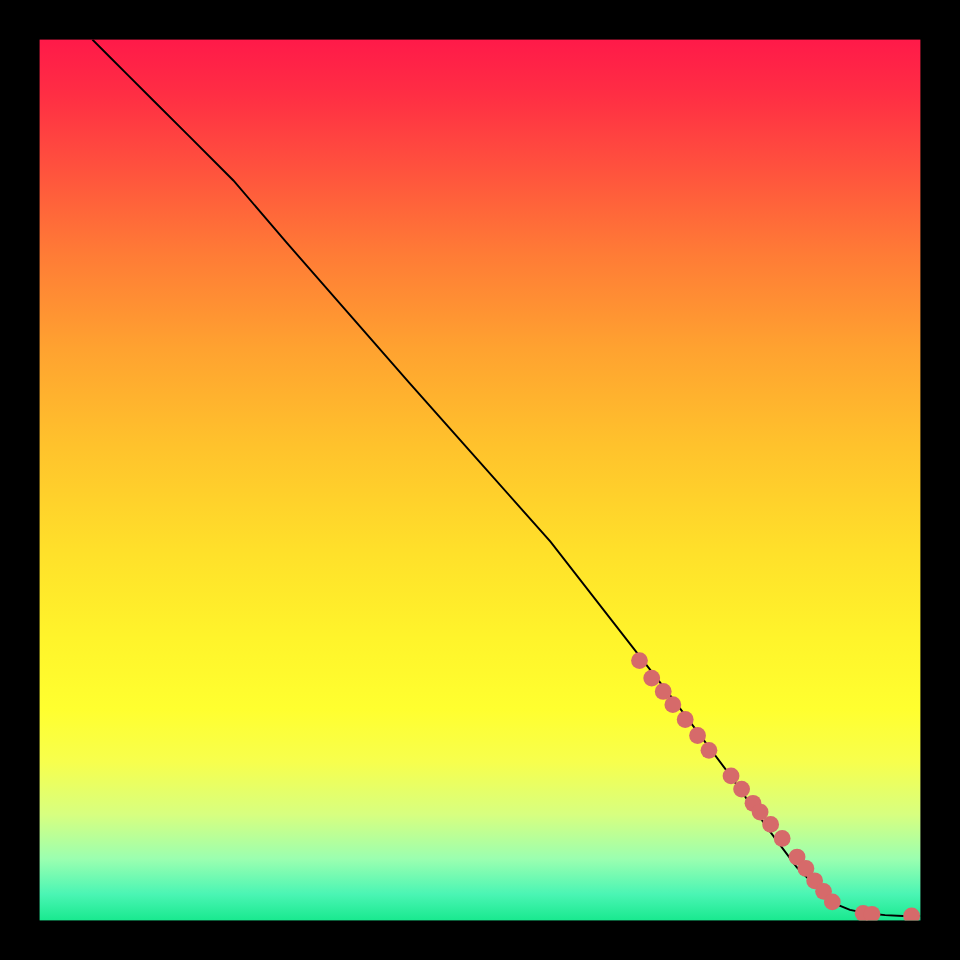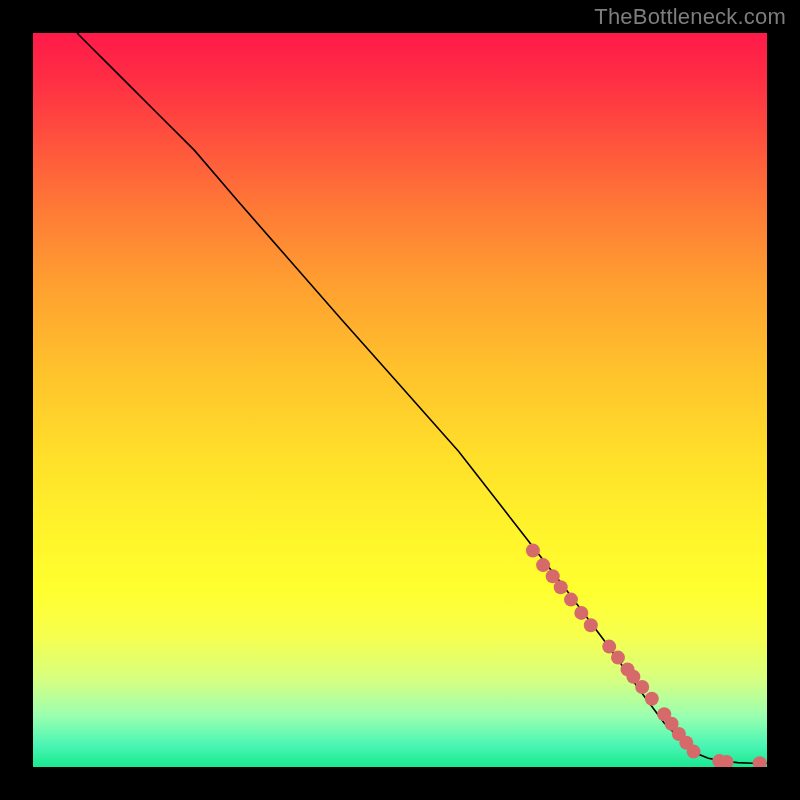--- a/index.html
+++ b/index.html
@@ -85,14 +85,13 @@
         <circle cx="638.6" cy="690.7" r="7" fill="#d66a6a"></circle>
         <circle cx="645.9" cy="701.0" r="7" fill="#d66a6a"></circle>
         <circle cx="653.3" cy="709.8" r="7" fill="#d66a6a"></circle>
         <circle cx="660.6" cy="718.6" r="7" fill="#d66a6a"></circle>
         <circle cx="686.3" cy="728.1" r="7" fill="#d66a6a"></circle>
         <circle cx="693.6" cy="728.9" r="7" fill="#d66a6a"></circle>
         <circle cx="726.7" cy="730.3" r="7" fill="#d66a6a"></circle>
       </g>
   </svg>
 
-  <div class="watermark">TheBottleneck.com</div>
 </div>
 
 </body></html>

